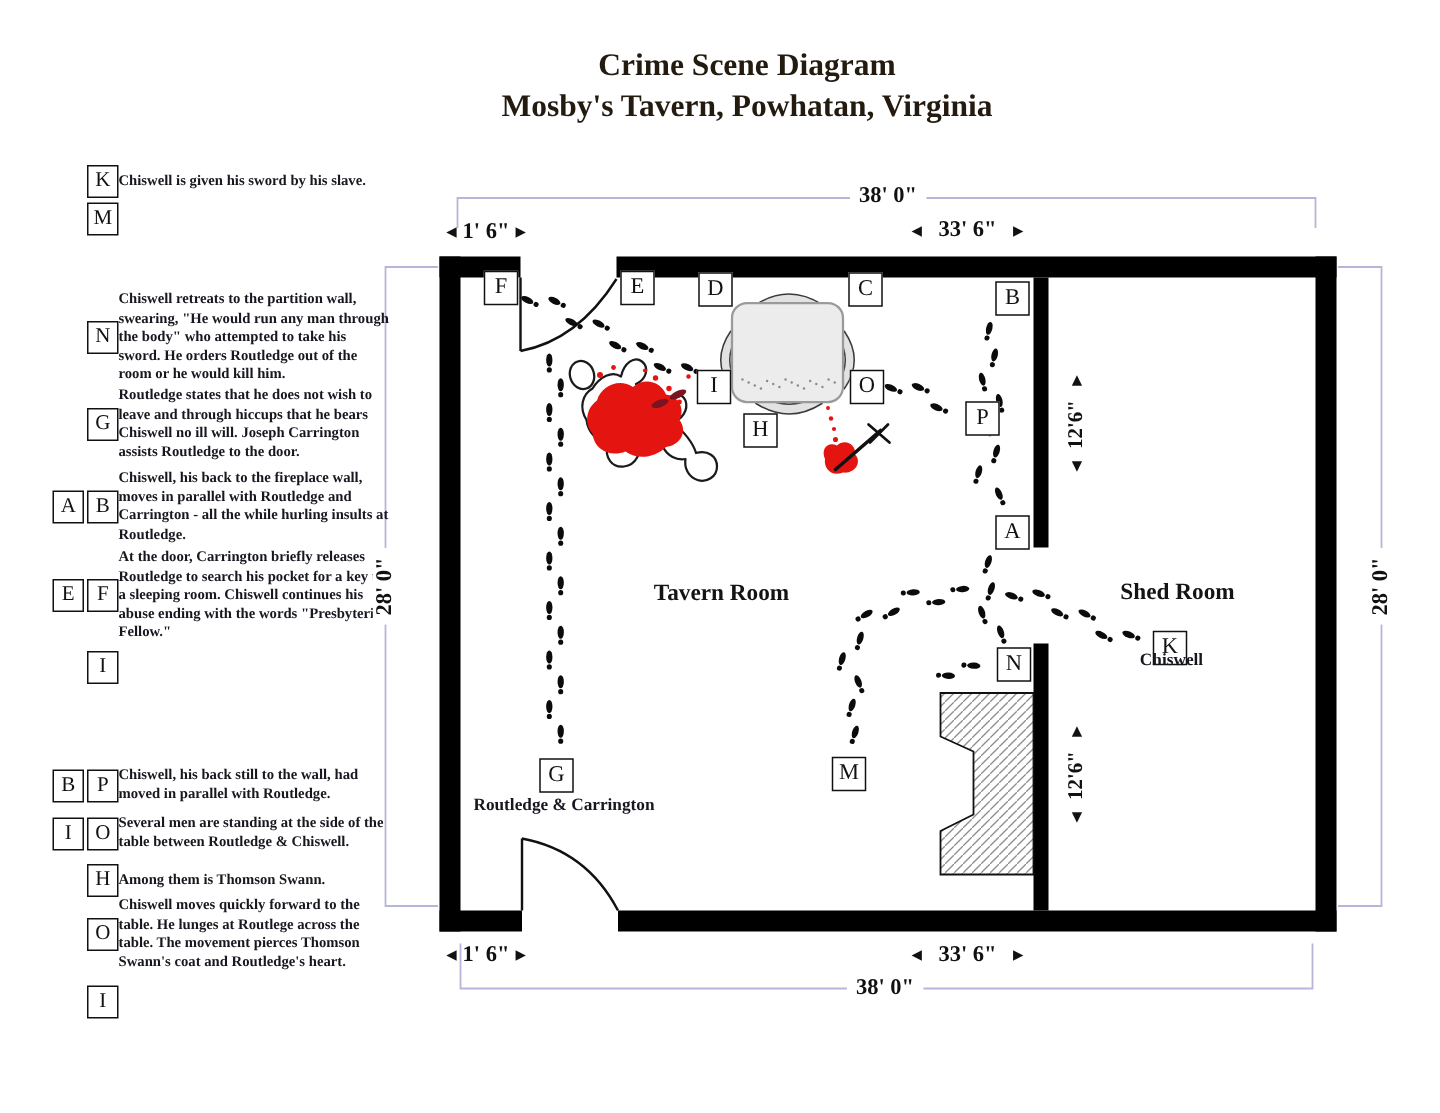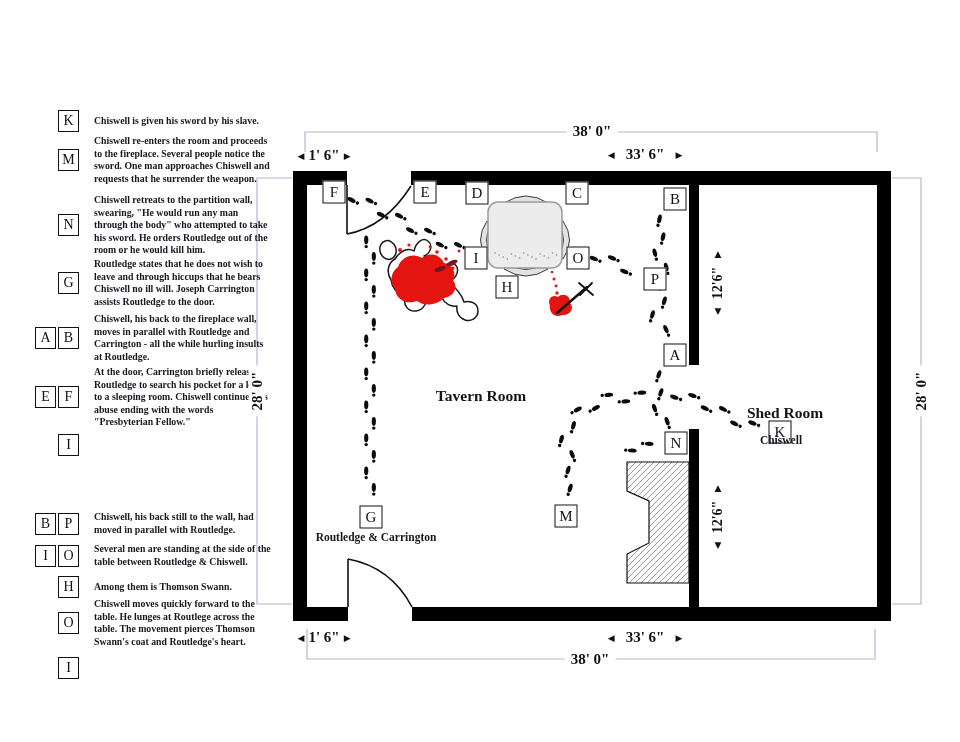--- a/index.html
+++ b/index.html
@@ -6,21 +6,21 @@
   .stage{position:relative;width:960px;height:742px;background:#fff;overflow:hidden;
          font-family:"Liberation Serif","DejaVu Serif",serif;}
   svg.plan{position:absolute;left:0;top:0;}
   .title-block{position:absolute;left:281px;top:30px;width:434px;text-align:center;
                color:#231a10;font-size:21px;line-height:27px;font-weight:600;}
   
   .lrow{position:absolute;left:33px;width:238px;display:flex;align-items:center;}
   .lboxes{width:46px;flex:none;display:flex;justify-content:flex-end;gap:2px;}
   .lbox{width:19px;height:20px;border:1.6px solid #111;background:#fff;display:flex;
         align-items:center;justify-content:center;font-size:14px;color:#111;}
-  .ltext{margin-left:15px;width:182px;font-size:9.8px;font-weight:bold;line-height:12.5px;color:#17171f;}
+  .ltext{margin-left:0;width:182px;font-size:9.8px;font-weight:bold;line-height:12.5px;color:#17171f;}
   
   .pm{position:absolute;width:21px;height:21px;border:1.7px solid #111;background:#fff;
       display:flex;align-items:center;justify-content:center;font-size:15px;color:#111;
       transform:translate(-50%,-50%);}
   .caption{position:absolute;transform:translate(-50%,-50%);font-size:11.5px;font-weight:bold;
            color:#17171f;white-space:nowrap;}
   .room-label{position:absolute;transform:translate(-50%,-50%);font-size:15.5px;font-weight:bold;
               color:#141414;white-space:nowrap;}
   
   .dimnum{position:absolute;transform:translate(-50%,-50%);font-size:15px;font-weight:bold;color:#111;
@@ -381,34 +381,35 @@
           </g>
           <g transform="translate(632.3,450.5) rotate(-176.9)">
             <ellipse rx="4.4" ry="2.1"></ellipse>
             <circle cx="6.6" cy="0" r="1.7"></circle>
           </g>
         </g>
       </g>
   </svg>
 
   <div class="title-block">
+    <div>Crime Scene Diagram</div>
+    <div>Mosby's Tavern, Powhatan, Virginia</div>
   </div>
 
   <div id="legend">
       <div class="lrow" style="top: 110px;">
         <div class="lboxes">
           <div class="lbox">K</div>
         </div>
         <div class="ltext">Chiswell is given his sword by his slave.</div>
       </div>
       <div class="lrow" style="top: 135px;">
         <div class="lboxes">
           <div class="lbox">M</div>
         </div>
-        <div class="ltext">Chiswell re-enters the room and proceeds to the fireplace. Several people notice the sword. One man approaches Chiswell and requests that he surrender the weapon.</div>
       </div>
       <div class="lrow" style="top: 194px;">
         <div class="lboxes">
           <div class="lbox">N</div>
         </div>
         <div class="ltext">Chiswell retreats to the partition wall, swearing, "He would run any man through the body" who attempted to take his sword. He orders Routledge out of the room or he would kill him.</div>
       </div>
       <div class="lrow" style="top: 258px;">
         <div class="lboxes">
           <div class="lbox">G</div>
@@ -478,21 +479,21 @@
       <div class="pm" style="left: 578px; top: 258px;">O</div>
       <div class="pm" style="left: 655px; top: 279px;">P</div>
       <div class="pm" style="left: 675px; top: 355px;">A</div>
       <div class="pm" style="left: 676px; top: 443px;">N</div>
       <div class="pm" style="left: 780px; top: 432px;">K</div>
       <div class="pm" style="left: 566px; top: 516px;">M</div>
       <div class="pm" style="left: 371px; top: 517px;">G</div>
     </div>
 
   <div class="room-label" style="left:481px;top:396px">Tavern Room</div>
-  <div class="room-label" style="left:785px;top:413px">Shed Room</div>
+  <div class="room-label" style="left:785px;top:395px">Shed Room</div>
   <div class="caption" style="left:781px;top:440px">Chiswell</div>
   <div class="caption" style="left:376px;top:537px">Routledge &amp; Carrington</div>
 
   <div class="dimnum" style="left:592px;top:131px">38' 0"</div>
   <div class="dimnum" style="left:590px;top:659px">38' 0"</div>
   <div class="vnum" style="left:257px;top:391px">28' 0"</div>
   <div class="vnum" style="left:921px;top:391px">28' 0"</div>
 
   <div class="harrow g1" style="left:324px;top:155px">
     <span class="tri">◀</span>

